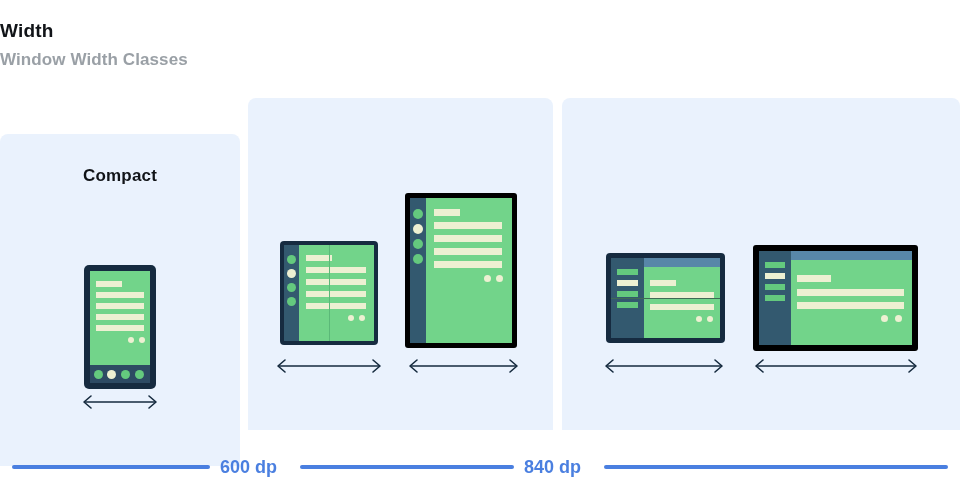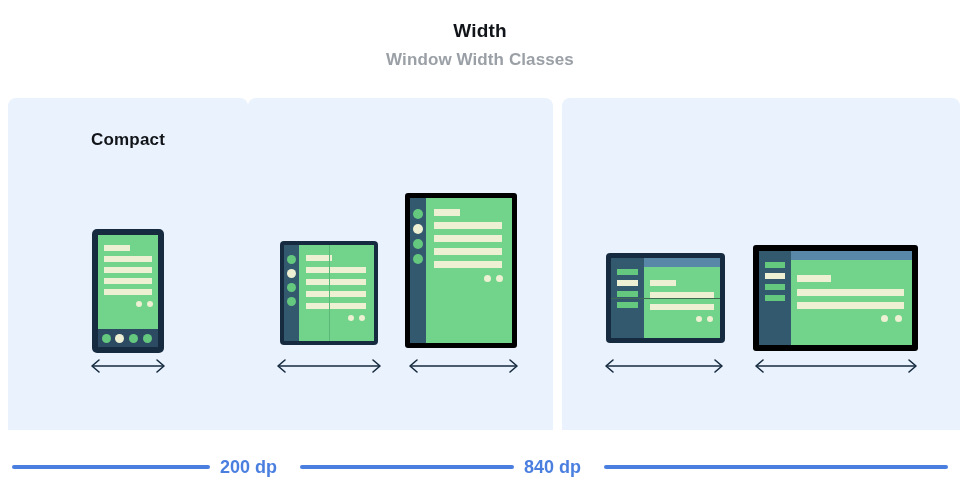--- a/index.html
+++ b/index.html
@@ -18,21 +18,21 @@
     background: #ffffff;
     overflow: hidden;
   }
 
   
   .header {
     position: absolute;
     left: 0;
     top: 18px;
     width: 960px;
-    text-align: center;
+    text-align: left;
   }
   .header-title {
     font-size: 19px;
     font-weight: bold;
     color: #111418;
     letter-spacing: 0.2px;
     line-height: 26px;
   }
   .header-subtitle {
     font-size: 17px;
@@ -51,21 +51,21 @@
     width: 960px;
     height: 332px;
   }
   .panel {
     position: absolute;
     top: 0;
     height: 332px;
     background: #eaf2fd;
     border-radius: 8px 8px 0 0;
   }
-  .panel-compact  { left: 8px;   width: 240px; }
+  .panel-compact  { left: 0px;   width: 240px; margin-top: 36px; }
   .panel-medium   { left: 248px; width: 305px; }
   .panel-expanded { left: 562px; width: 398px; }
 
   .panel-label {
     position: absolute;
     top: 32px;
     left: 0;
     width: 100%;
     text-align: center;
     font-size: 17px;
@@ -323,19 +323,19 @@
           <polyline points="11,4 4,10 11,16" fill="none" stroke="#152a3e" stroke-width="1.6" stroke-linecap="round" stroke-linejoin="round"></polyline>
           <polyline points="157,4 164,10 157,16" fill="none" stroke="#152a3e" stroke-width="1.6" stroke-linecap="round" stroke-linejoin="round"></polyline>
         </svg>
       </div>
     </div>
 
   </div>
 
   <div class="footer">
     <div class="rule" style="left:12px; width:198px;"></div>
-    <div class="dp-label" style="left:220px;">200 dp</div>
+    <div class="dp-label" style="left:220px;">600 dp</div>
     <div class="rule" style="left:300px; width:214px;"></div>
     <div class="dp-label" style="left:524px;">840 dp</div>
     <div class="rule" style="left:604px; width:344px;"></div>
   </div>
 
 </div>
 
 </body></html>

